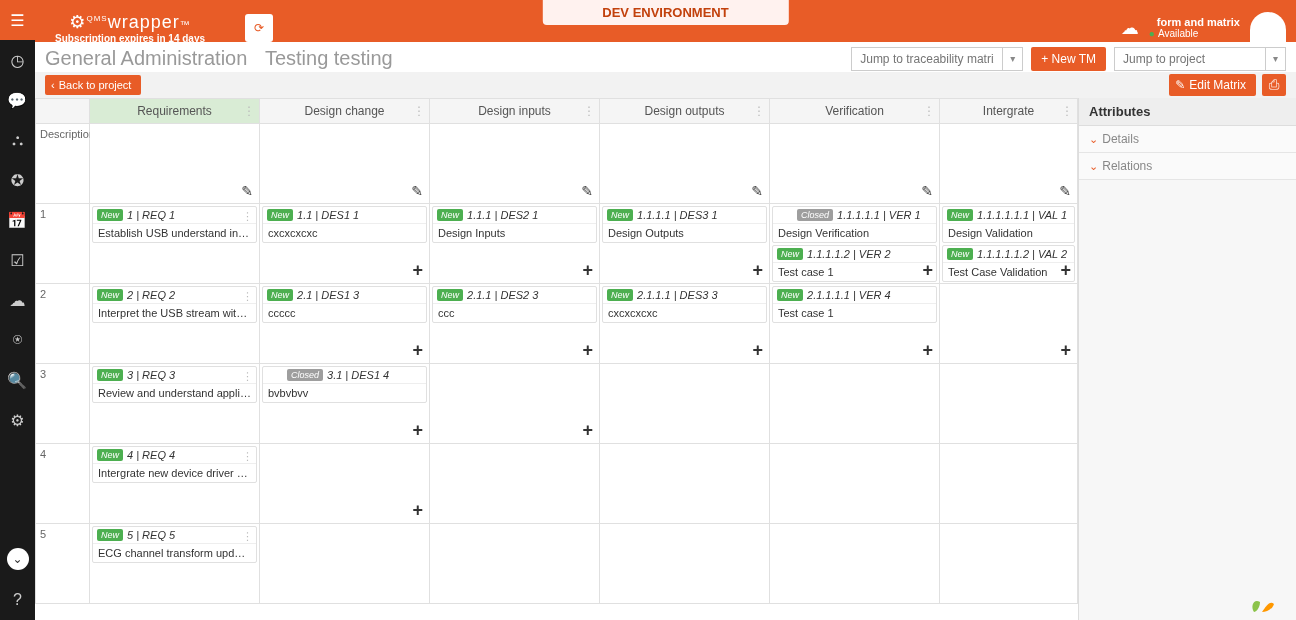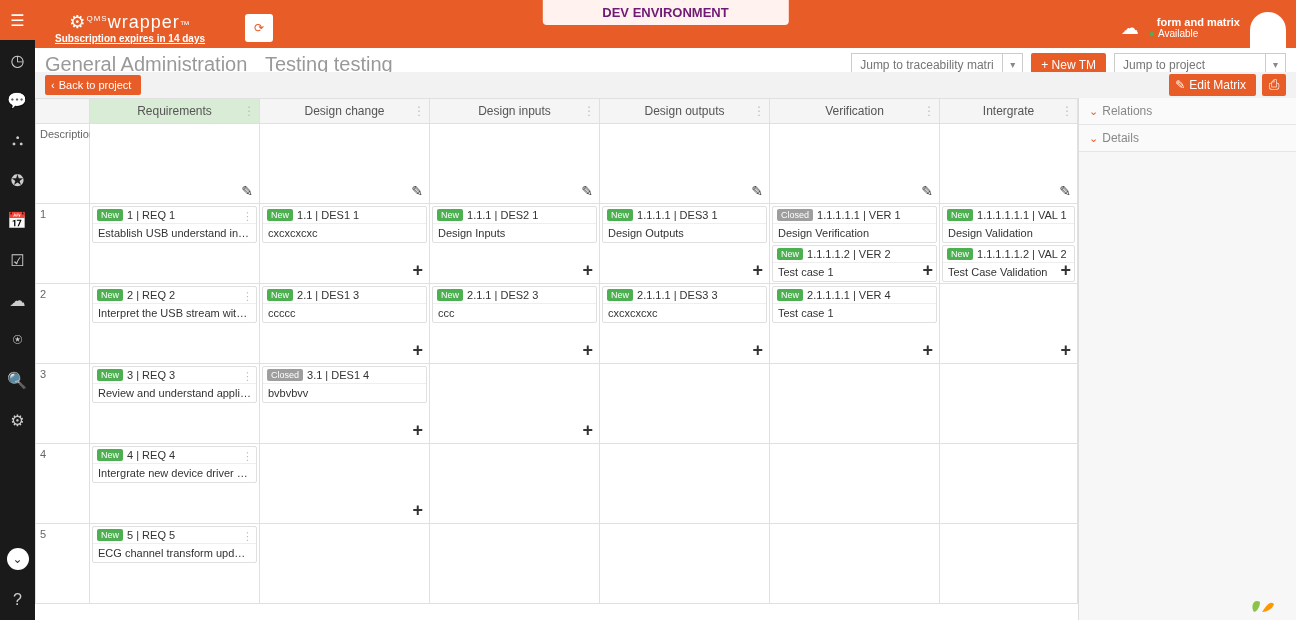--- a/index.html
+++ b/index.html
@@ -11,31 +11,31 @@
 .rail-spacer { flex: 1; }
 .rail-collapse { width: 22px; height: 22px; border-radius: 50%; background: #fff; color: #333; display: flex; align-items: center; justify-content: center; margin-bottom: 10px; cursor: pointer; font-size: 12px; }
 
 
 .top-header { position: absolute; left: 35px; top: 0; right: 0; height: 55px; background: #e85c27; display: flex; align-items: center; color: #fff; }
 .logo-wrap { padding: 0 10px 0 20px; display: flex; flex-direction: column; align-items: center; }
 .logo-text { font-size: 18px; font-weight: 300; letter-spacing: 1px; }
 .logo-text .qms { font-size: 8px; vertical-align: super; }
 .logo-sub { font-size: 10px; font-weight: bold; text-decoration: underline; }
 .refresh-btn { width: 28px; height: 28px; background: #fff; color: #e85c27; border-radius: 3px; display: flex; align-items: center; justify-content: center; margin-left: 30px; cursor: pointer; }
-.env-banner { position: absolute; left: 50%; transform: translateX(-50%); top: 0; background: #fff2ef; color: #701a75; font-weight: bold; padding: 5px 60px; font-size: 13px; border-bottom-left-radius: 4px; border-bottom-right-radius: 4px; }
+.env-banner { position: absolute; left: 50%; transform: translateX(-50%); top: 0; background: #fff2ef; color: #c2410c; font-weight: bold; padding: 5px 60px; font-size: 13px; border-bottom-left-radius: 4px; border-bottom-right-radius: 4px; }
 .header-right { margin-left: auto; display: flex; align-items: center; padding-right: 10px; gap: 10px; }
 .cloud-icon { font-size: 18px; }
 .user-block { display: flex; flex-direction: column; font-size: 11px; }
 .user-name { font-weight: bold; margin-left: 8px; }
 .user-status { font-size: 10px; }
 .user-status::before { content: "●"; color: #4caf50; margin-right: 3px; }
 .avatar { width: 36px; height: 36px; background: #fff; border-radius: 50% 50% 0 0; margin-bottom: -4px; }
 
 
-.breadcrumb-bar { position: absolute; left: 35px; top: 48px; right: 0; height: 34px; background: #fff; display: flex; align-items: center; padding: 0 10px; border-bottom: 1px solid #eee; }
+.breadcrumb-bar { position: absolute; left: 35px; top: 42px; right: 0; height: 34px; background: #fff; display: flex; align-items: center; padding: 0 10px; border-bottom: 1px solid #eee; }
 .bc-title { font-size: 20px; color: #999; font-weight: 300; }
 .bc-title .sep { margin: 0 6px; }
 .bc-spacer { flex: 1; }
 .combo { height: 24px; border: 1px solid #ccc; background: #fff; display: flex; align-items: center; }
 .combo-input { border: none; padding: 0 8px; font-size: 12px; color: #999; outline: none; height: 22px; }
 .combo-btn { width: 20px; height: 24px; border-left: 1px solid #ccc; display: flex; align-items: center; justify-content: center; color: #888; cursor: pointer; font-size: 10px; }
 .btn-orange { background: #e85c27; color: #fff; border: none; height: 24px; padding: 0 10px; font-size: 12px; border-radius: 2px; cursor: pointer; margin: 0 8px; }
 
 
 .secondary-bar { position: absolute; left: 35px; top: 72px; right: 0; height: 26px; background: #f2f2f2; display: flex; align-items: center; padding: 0 10px; }
@@ -58,25 +58,25 @@
 .mh.req { background: #d9ecd5; }
 .mh-menu { position: absolute; right: 4px; top: 50%; transform: translateY(-50%); color: #bbb; cursor: pointer; font-size: 12px; }
 
 .mrow-label { border: 1px solid #e0e0e0; border-top: none; font-size: 11px; color: #666; padding: 4px; background: #fff; display: flex; align-items: flex-start; }
 .mcell { border-right: 1px solid #e0e0e0; border-bottom: 1px solid #e0e0e0; background: #fff; position: relative; min-height: 80px; padding: 0; }
 .mcell.desc-row { min-height: 80px; }
 .edit-pencil { position: absolute; right: 6px; bottom: 4px; color: #333; cursor: pointer; font-size: 14px; }
 .add-plus { position: absolute; right: 6px; bottom: 2px; color: #333; cursor: pointer; font-size: 18px; font-weight: bold; }
 
 .card { border: 1px solid #e0e0e0; border-radius: 2px; margin: 2px 2px 0 2px; background: #fff; position: relative; }
-.card-h { display: flex; align-items: center; gap: 4px; padding: 2px 4px; font-size: 11px; border-bottom: 1px solid #eee; }
+.card-h { display: flex; align-items: center; gap: 4px; padding: 2px 4px; font-size: 11px; border-bottom: 1px solid #eee; font-style: italic; }
 .card-body { padding: 3px 5px; font-size: 11px; color: #333; white-space: nowrap; overflow: hidden; text-overflow: ellipsis; }
 .badge { font-size: 9px; padding: 1px 4px; border-radius: 2px; color: #fff; }
 .badge.new { background: #4caf50; }
-.badge.closed { background: #9e9e9e; }
+.badge.closed { background: #9e9e9e; margin-left: 20px; }
 .card-menu { position: absolute; right: 3px; top: 3px; color: #bbb; cursor: pointer; font-size: 11px; }
 
 .leaf-icon { position: absolute; right: 20px; bottom: 6px; width: 30px; height: 18px; }
 
 
 .main-area::-webkit-scrollbar { width: 10px; height: 10px; }
 .main-area::-webkit-scrollbar-thumb { background: #ccc; }
 </style>
 </head>
 <body>
@@ -142,22 +142,23 @@
   <button class="edit-matrix-btn">
       <span>✎</span>
       <span>Edit Matrix</span>
     </button>
   <button class="print-btn">
       <span>⎙</span>
     </button>
 </div>
 
 <div class="attr-panel">
+  <div class="attr-header">Attributes</div>
+  <div class="attr-section"><span class="chev">⌄</span><span>Details</span></div>
   <div class="attr-section"><span class="chev">⌄</span><span>Relations</span></div>
-  <div class="attr-section"><span class="chev">⌄</span><span>Details</span></div>
 </div>
 
 <div class="main-area">
   <div class="matrix" id="matrix">
       <div class="mh"></div>
       <div class="mh req">
         <span>Requirements</span>
         <span class="mh-menu">⋮</span>
       </div>
       <div class="mh">

